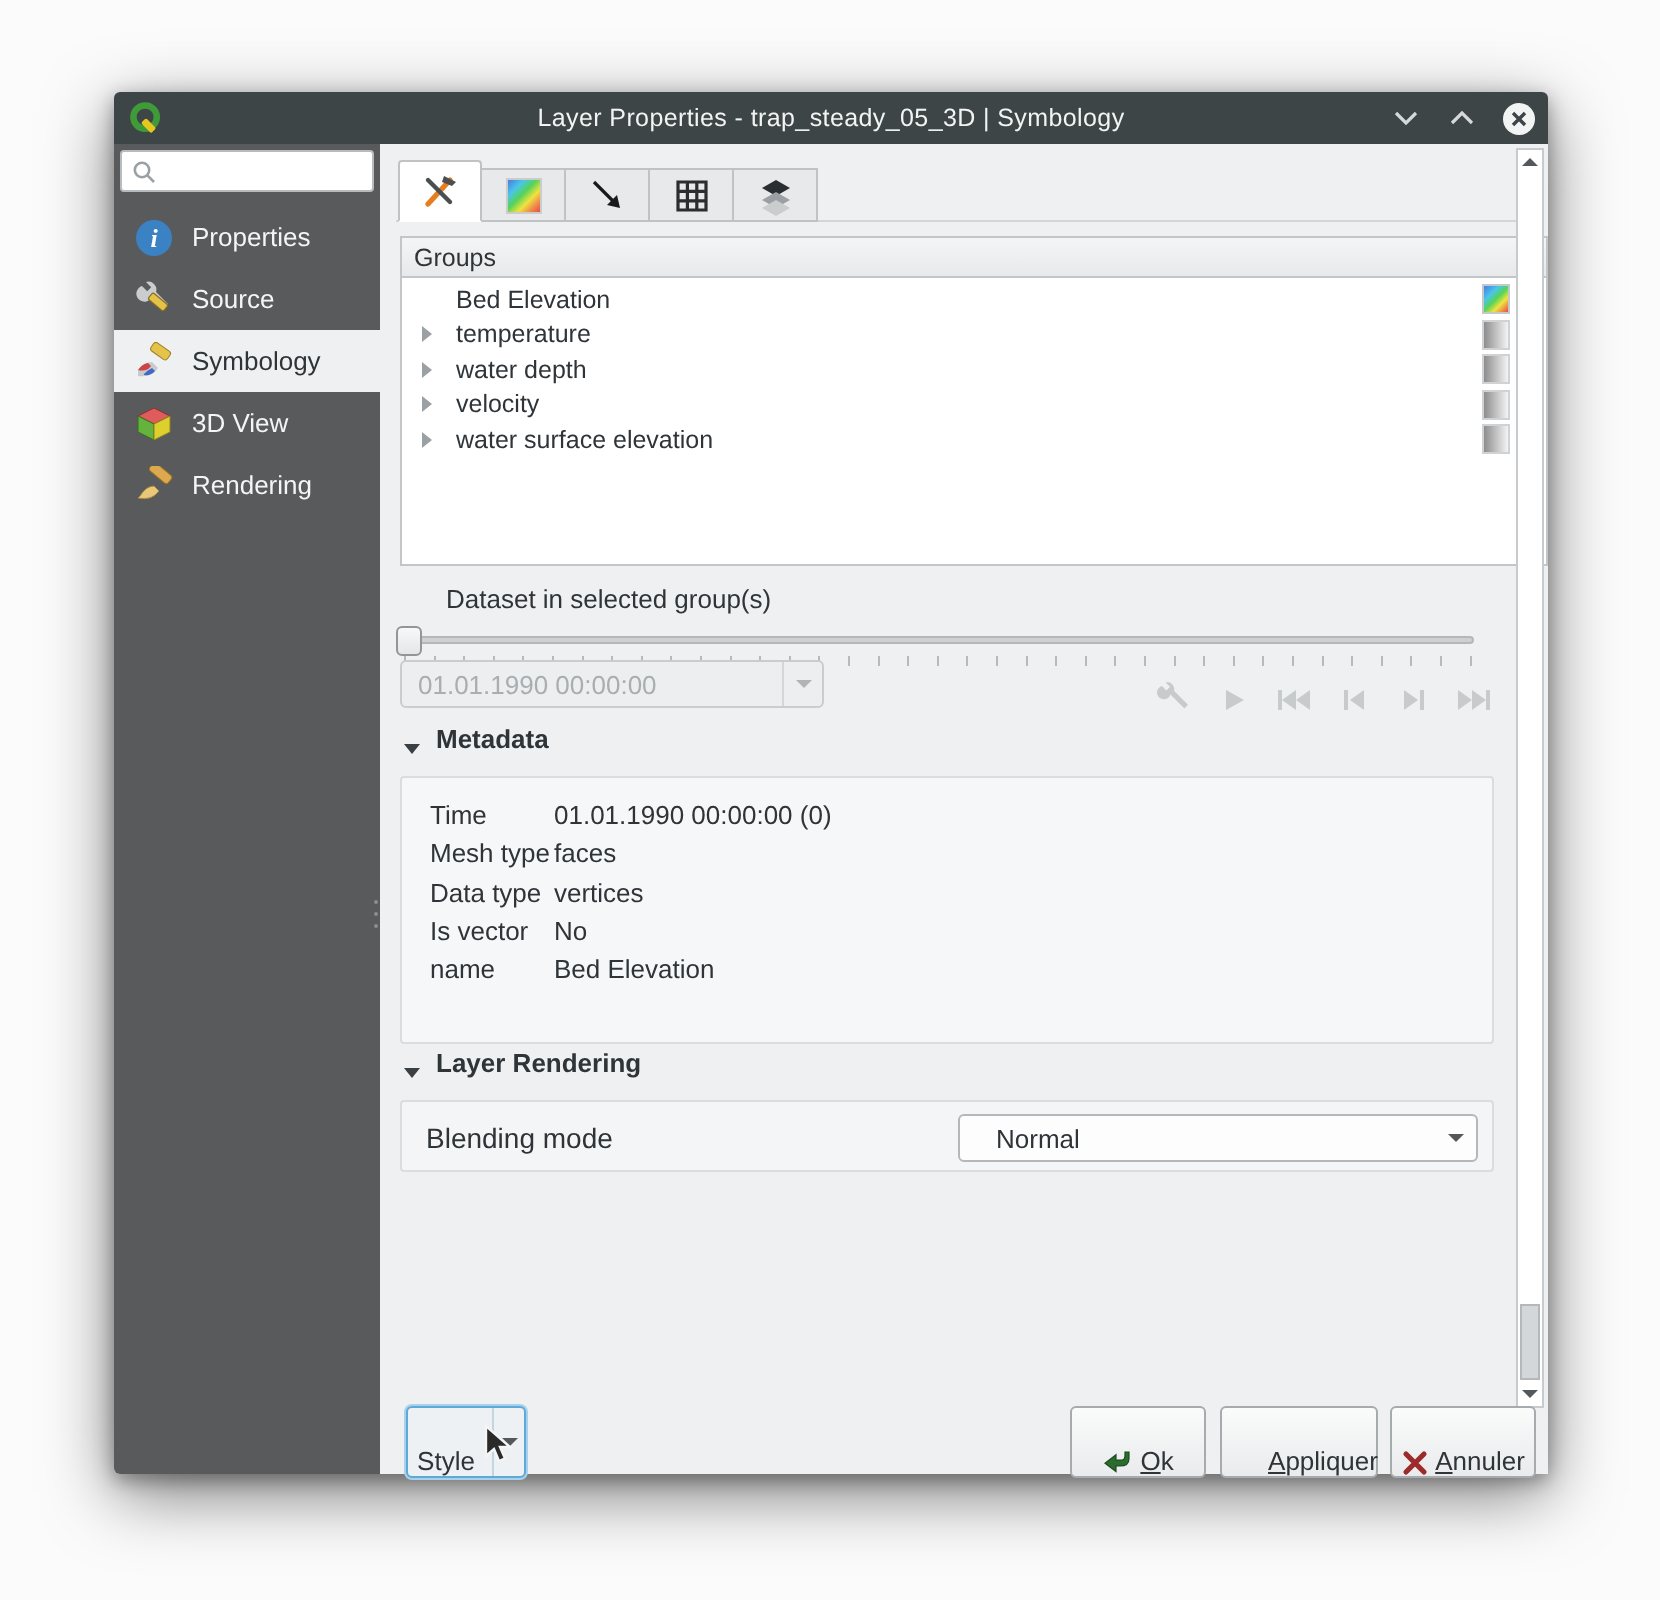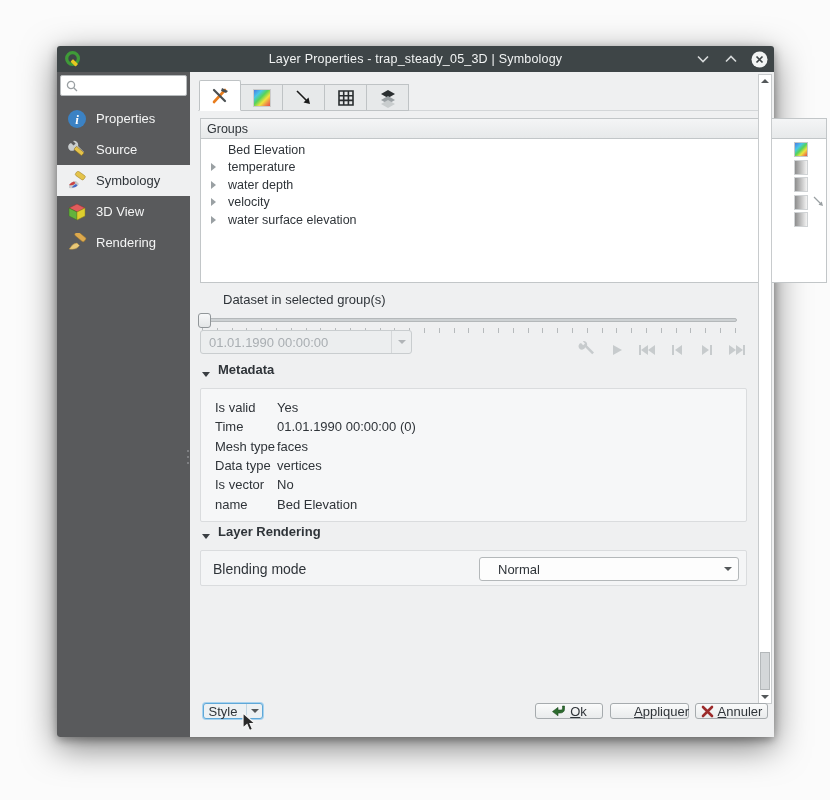--- a/index.html
+++ b/index.html
@@ -43,21 +43,21 @@
   .tab:first-child { border-left:1px solid #bfc3c5; }
   .tab.active { height:31px; background:#fff; border-left:1px solid #bfc3c5; border-bottom:1px solid #fff;
     border-radius:2px 2px 0 0; }
   .tabline { position:absolute; left:8px; right:16px; top:38px; height:1px; background:#d3d6d8; }
 
   .tab-icon { width:20px; height:20px; }
   .rainbow-sq { width:18px; height:18px; border:1px solid #cccccc;
     background:linear-gradient(135deg,#4b7ae4 0%,#49c6e8 25%,#55d35a 45%,#efe33e 65%,#ef8f4a 82%,#e84b4b 100%); }
 
   
-  .groups-panel { position:absolute; left:10px; top:46px; width:627px; }
+  .groups-panel { position:absolute; left:10px; top:46px; width:574px; }
   .groups-header { height:21px; background:linear-gradient(#f4f5f6,#e7e9ea); border:1px solid #c2c6c8;
     font-size:12.5px; color:#2f3439; display:flex; align-items:center; padding-left:6px; }
   .groups-list { height:144px; background:#fff; border:1px solid #c2c6c8; border-top:none; padding-top:2px; }
   .group-row { height:17.5px; position:relative; display:flex; align-items:center; font-size:12.5px; color:#2f3439; }
   .expand-tri { position:absolute; left:10px; width:0; height:0;
     border-left:5px solid #9aa0a3; border-top:4px solid transparent; border-bottom:4px solid transparent; }
   .group-label { margin-left:27px; }
   .swatch { position:absolute; right:18px; width:14px; height:15px; border:1px solid #d0d3d5; }
   .swatch.rainbow { background:linear-gradient(135deg,#4b7ae4 0%,#49c6e8 30%,#55d35a 50%,#efe33e 70%,#e84b4b 100%); border-color:#c4c8ca; }
   .swatch.gray { background:linear-gradient(to right,#8d8d8d,#f4f4f4); }
@@ -103,23 +103,23 @@
   .scrollbar { position:absolute; right:2px; top:2px; width:14px; height:630px;
     background:#fff; border:1px solid #c8cbcd; }
   .sb-arrow { position:absolute; left:0; right:0; height:12px; display:flex; align-items:center; justify-content:center; }
   .sb-up { top:0; } .sb-down { bottom:0; }
   .tri-up-s { width:0; height:0; border-bottom:4px solid #54585a; border-left:4px solid transparent; border-right:4px solid transparent; }
   .tri-down-s { width:0; height:0; border-top:4px solid #54585a; border-left:4px solid transparent; border-right:4px solid transparent; }
   .sb-thumb { position:absolute; left:1px; right:1px; bottom:13px; height:38px;
     background:#d4d7d9; border:1px solid #b4b8ba; }
 
   
-  .btn { position:absolute; top:657px; height:16px; background:linear-gradient(#fafbfb,#e9ebec);
+  .btn { position:absolute; top:657px; height:36px; background:linear-gradient(#fafbfb,#e9ebec);
     border:1px solid #a6abae; border-radius:3px; font-size:13px; color:#2f3439;
-    display:flex; align-items:center; justify-content:center; gap:4px; cursor:default; }
+    display:flex; align-items:flex-end; justify-content:center; gap:4px; cursor:default; }
   .accel { text-decoration:underline; }
   .style-btn { left:146px; width:60px; padding:0; border:1px solid #5fa8d8;
     box-shadow:0 0 0 1px #a7d2ee; background:#edf1f3; }
   .style-btn .lbl { flex:1; text-align:center; }
   .style-btn .dd { width:16px; height:100%; border-left:1px solid #c2d6e2;
     display:flex; align-items:center; justify-content:center; }
   .btn-ok { left:478px; width:68px; }
   .btn-apply { left:553px; width:79px;padding-left:20px; }
   .btn-cancel { left:638px; width:73px; }
 
@@ -328,24 +328,20 @@
             <polygon points="8,1 15,6 8,11" fill="#c7cbcd"></polygon>
             <rect x="15" y="1" width="2" height="10" fill="#c7cbcd"></rect>
           </svg>
         </div>
       </div>
 
       <span class="collapse-tri" style="left:12px; top:300px;"></span>
       <div class="section-title" style="left:28px; top:290px;">Metadata</div>
       <div class="meta-box">
         <div class="meta-row">
-          <span class="meta-label">Is valid</span>
-          <span>Yes</span>
-        </div>
-        <div class="meta-row">
           <span class="meta-label">Time</span>
           <span>01.01.1990 00:00:00 (0)</span>
         </div>
         <div class="meta-row">
           <span class="meta-label">Mesh type</span>
           <span>faces</span>
         </div>
         <div class="meta-row">
           <span class="meta-label">Data type</span>
           <span>vertices</span>

